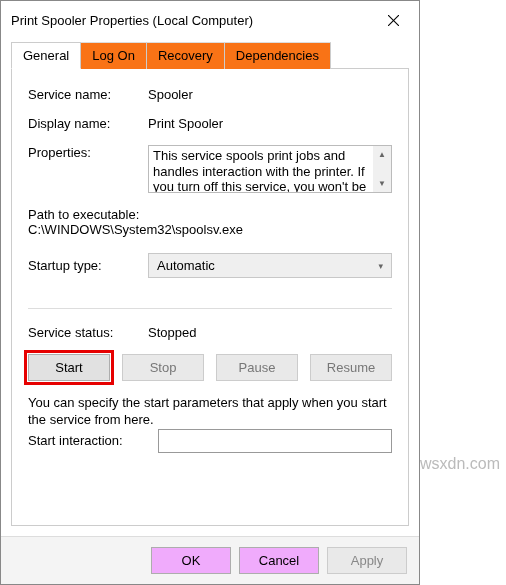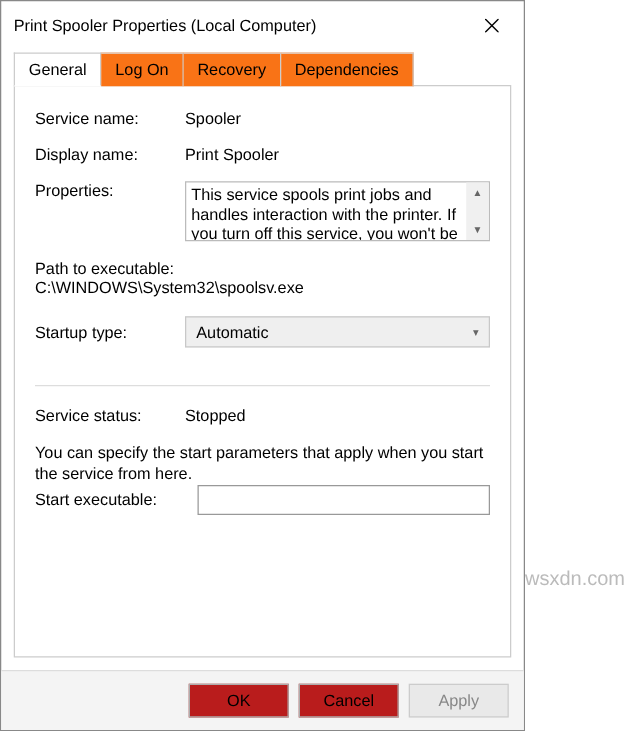--- a/index.html
+++ b/index.html
@@ -25,21 +25,21 @@
     .select { border: 1px solid #c8c8c8; background: #efefef; padding: 4px 8px; display: flex; justify-content: space-between; align-items: center; font-size: 13px; }
     .chev { color: #666; font-size: 9px; }
     .divider { border-top: 1px solid #ddd; margin: 30px 0 16px 0; }
     .btn-row { display: flex; gap: 12px; margin-bottom: 14px; }
     .svc-btn { flex: 1; text-align: center; padding: 5px 0; font-size: 13px; border: 1px solid #ccc; background: #e9e9e9; color: #777; }
     .svc-btn.active { border: 1px solid #adadad; color: #000; background: #e1e1e1; }
     .start-hl { outline: 3px solid #e60000; outline-offset: 1px; }
     .hint { font-size: 13px; line-height: 1.3; }
     .param-input { border: 1px solid #999; height: 24px; width: 100%; background: #fff; }
     .footer { display: flex; justify-content: flex-end; gap: 8px; padding: 10px 12px; border-top: 1px solid #ddd; background: #f4f4f4; }
-    .footer .dlg-btn { width: 80px; padding: 5px 0; text-align: center; font-size: 13px; border: 1px solid #adadad; background: #b91c1c; }
+    .footer .dlg-btn { width: 80px; padding: 5px 0; text-align: center; font-size: 13px; border: 1px solid #adadad; background: #f0abfc; }
     .footer .dlg-btn.disabled { color: #888; background: #e9e9e9; border-color: #ccc; }
     .watermark { position: absolute; right: 6px; top: 455px; font-size: 16px; color: #bbb; }
   </style>
 </head>
 <body>
 
 <div class="window">
   <div class="titlebar">
     <span>Print Spooler Properties (Local Computer)</span>
     <div class="close-btn">
@@ -95,25 +95,31 @@
         </div>
       </div>
 
       <div class="divider"></div>
 
       <div class="row">
         <div class="label-col">Service status:</div>
         <div class="val-col">Stopped</div>
       </div>
 
+      <div class="btn-row">
+        <div class="svc-btn active start-hl">Start</div>
+        <div class="svc-btn">Stop</div>
+        <div class="svc-btn">Pause</div>
+        <div class="svc-btn">Resume</div>
+      </div>
 
       <div class="hint">You can specify the start parameters that apply when you start the service from here.</div>
 
       <div class="row" style="align-items:center;">
-        <div class="label-col" style="width:130px">Start executable:</div>
+        <div class="label-col" style="width:130px">Start interaction:</div>
         <div class="val-col">
           <input class="param-input" type="text" value="" style="">
         </div>
       </div>
     </div>
   </div>
 
   <div class="footer">
     <div class="dlg-btn">OK</div>
     <div class="dlg-btn">Cancel</div>

